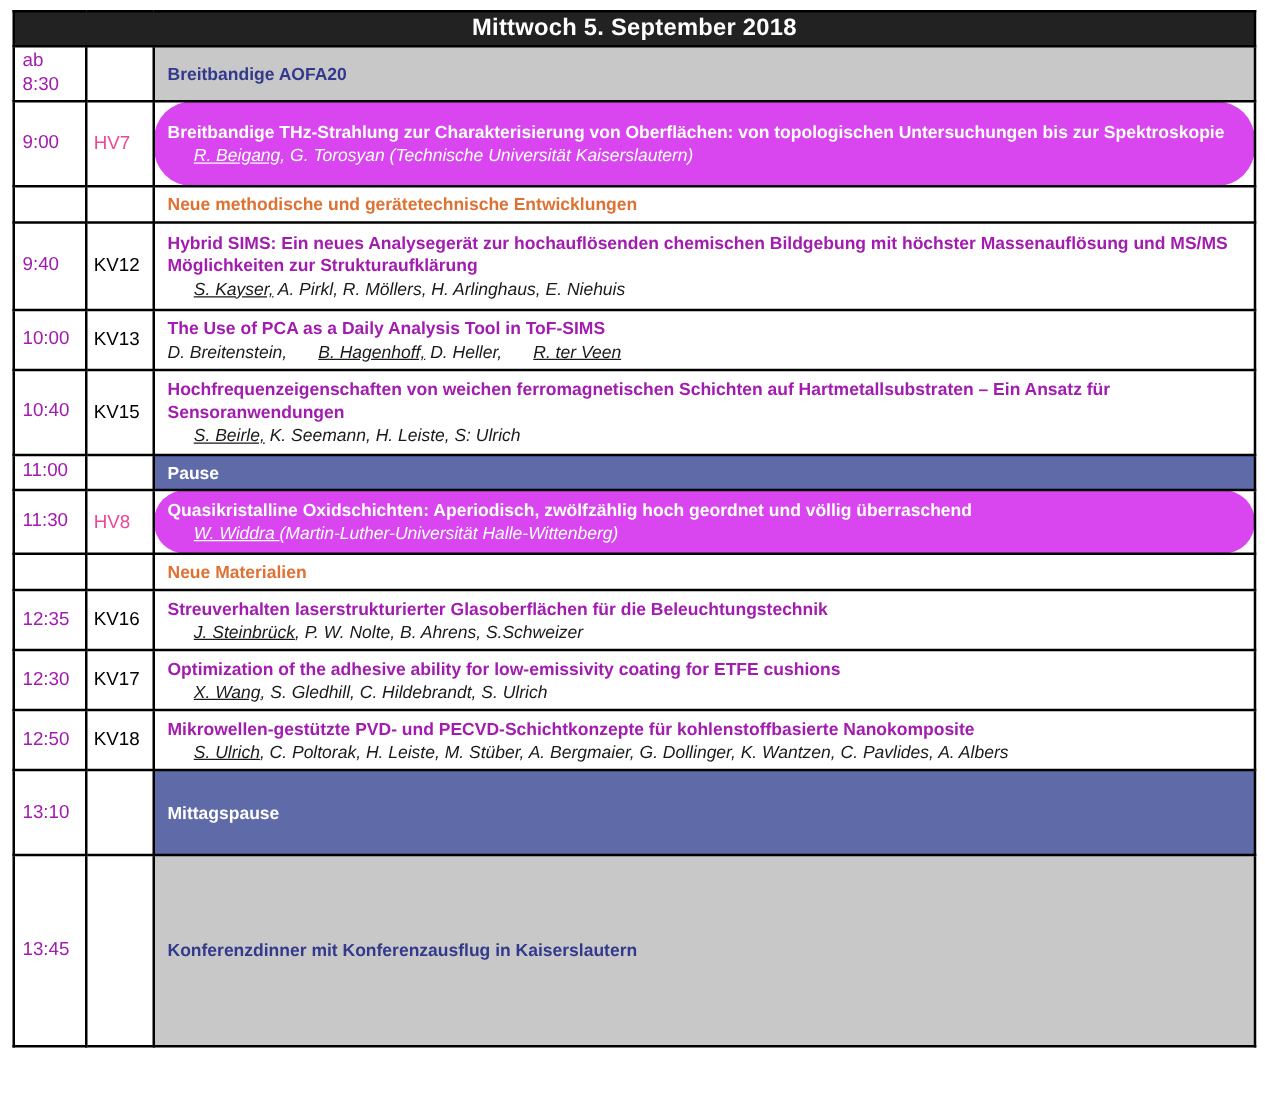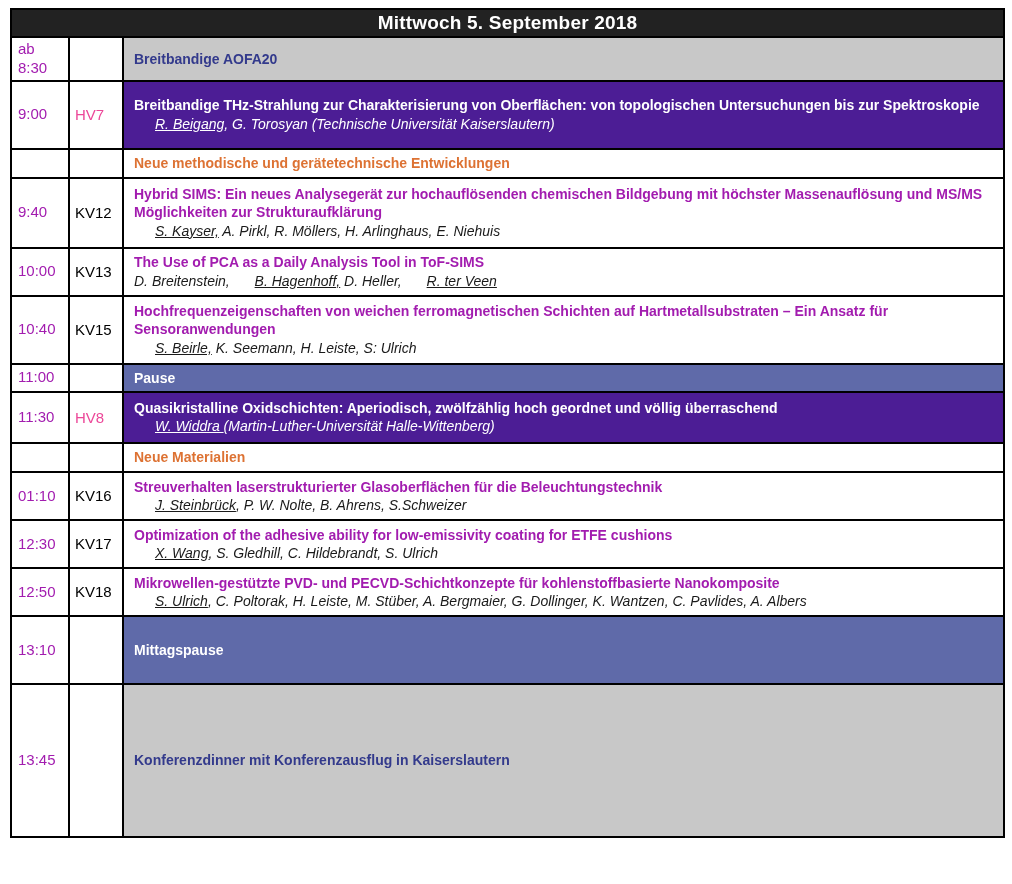--- a/index.html
+++ b/index.html
@@ -52,21 +52,21 @@
   .title   { font-weight: bold; color: #a21caf; }
   .authors { font-style: italic; color: #1a1a1a; }
   .u { text-decoration: underline; margin-left: 21px; }
 
   
   tr.row-registration td.cell-desc,
   tr.row-event td.cell-desc { background: #C8C8C8; }
   tr.row-registration .title,
   tr.row-event .title { color: #333A8C; }
 
-  tr.row-keynote td.cell-desc { background: #4c1d95; }
+  tr.row-keynote td.cell-desc { background: #d946ef; border-radius: 31px; }
   tr.row-keynote .title,
   tr.row-keynote .authors { color: #ffffff; }
   tr.row-keynote td.cell-code { color: #ec4899; font-weight: normal; }
 
   tr.row-section .title { color: #DD7233; }
 
   tr.row-break td.cell-desc { background: #5F6AA9; }
   tr.row-break .title { color: #ffffff; }
 </style>
 </head>
@@ -157,21 +157,21 @@
 
     <tr class="row-section" style="height:29px">
       <td class="cell-time"></td>
       <td class="cell-code"></td>
       <td class="cell-desc">
         <div class="title">Neue Materialien</div>
       </td>
     </tr>
 
     <tr class="row-talk" style="height:48px">
-      <td class="cell-time">01:10</td>
+      <td class="cell-time">12:35</td>
       <td class="cell-code">KV16</td>
       <td class="cell-desc">
         <div class="title">Streuverhalten laserstrukturierter Glasoberflächen für die Beleuchtungstechnik</div>
         <div class="authors"><span class="u">J. Steinbrück</span><span>, P. W. Nolte, B. Ahrens, S.Schweizer</span></div>
       </td>
     </tr>
 
     <tr class="row-talk" style="height:48px">
       <td class="cell-time">12:30</td>
       <td class="cell-code">KV17</td>

